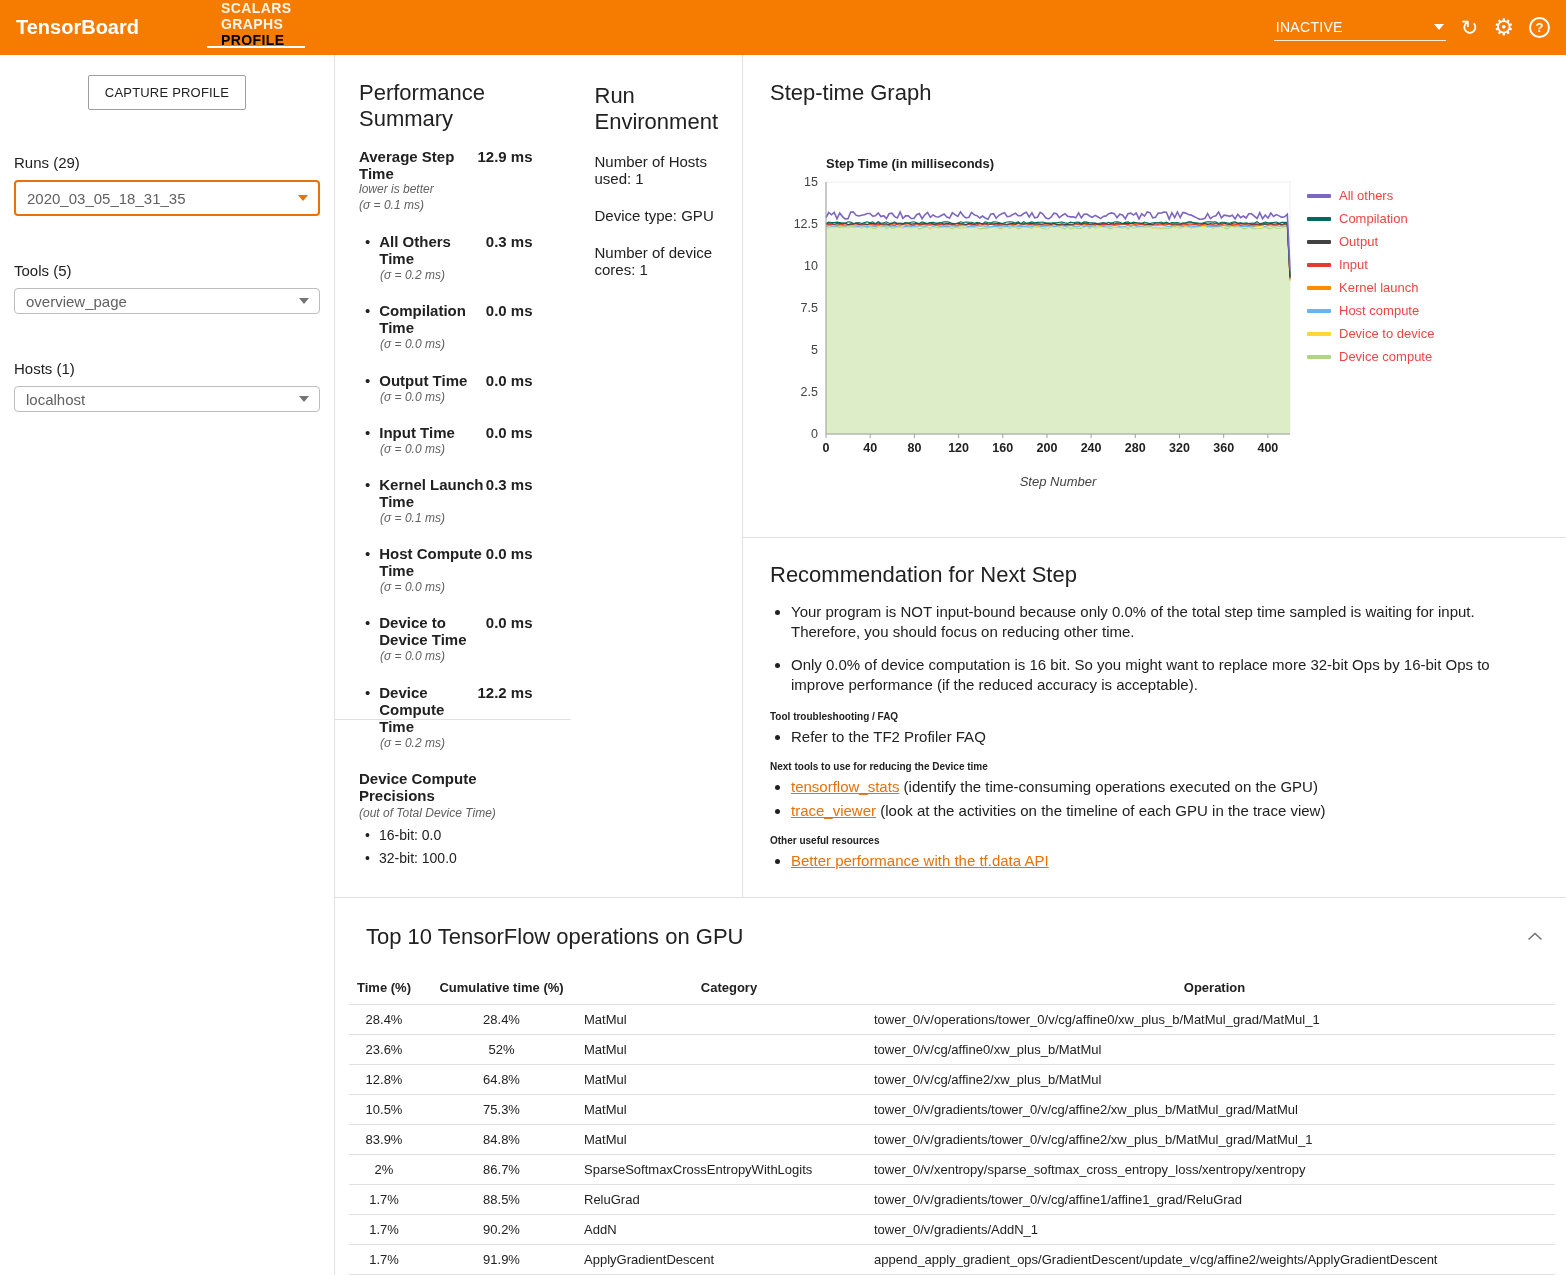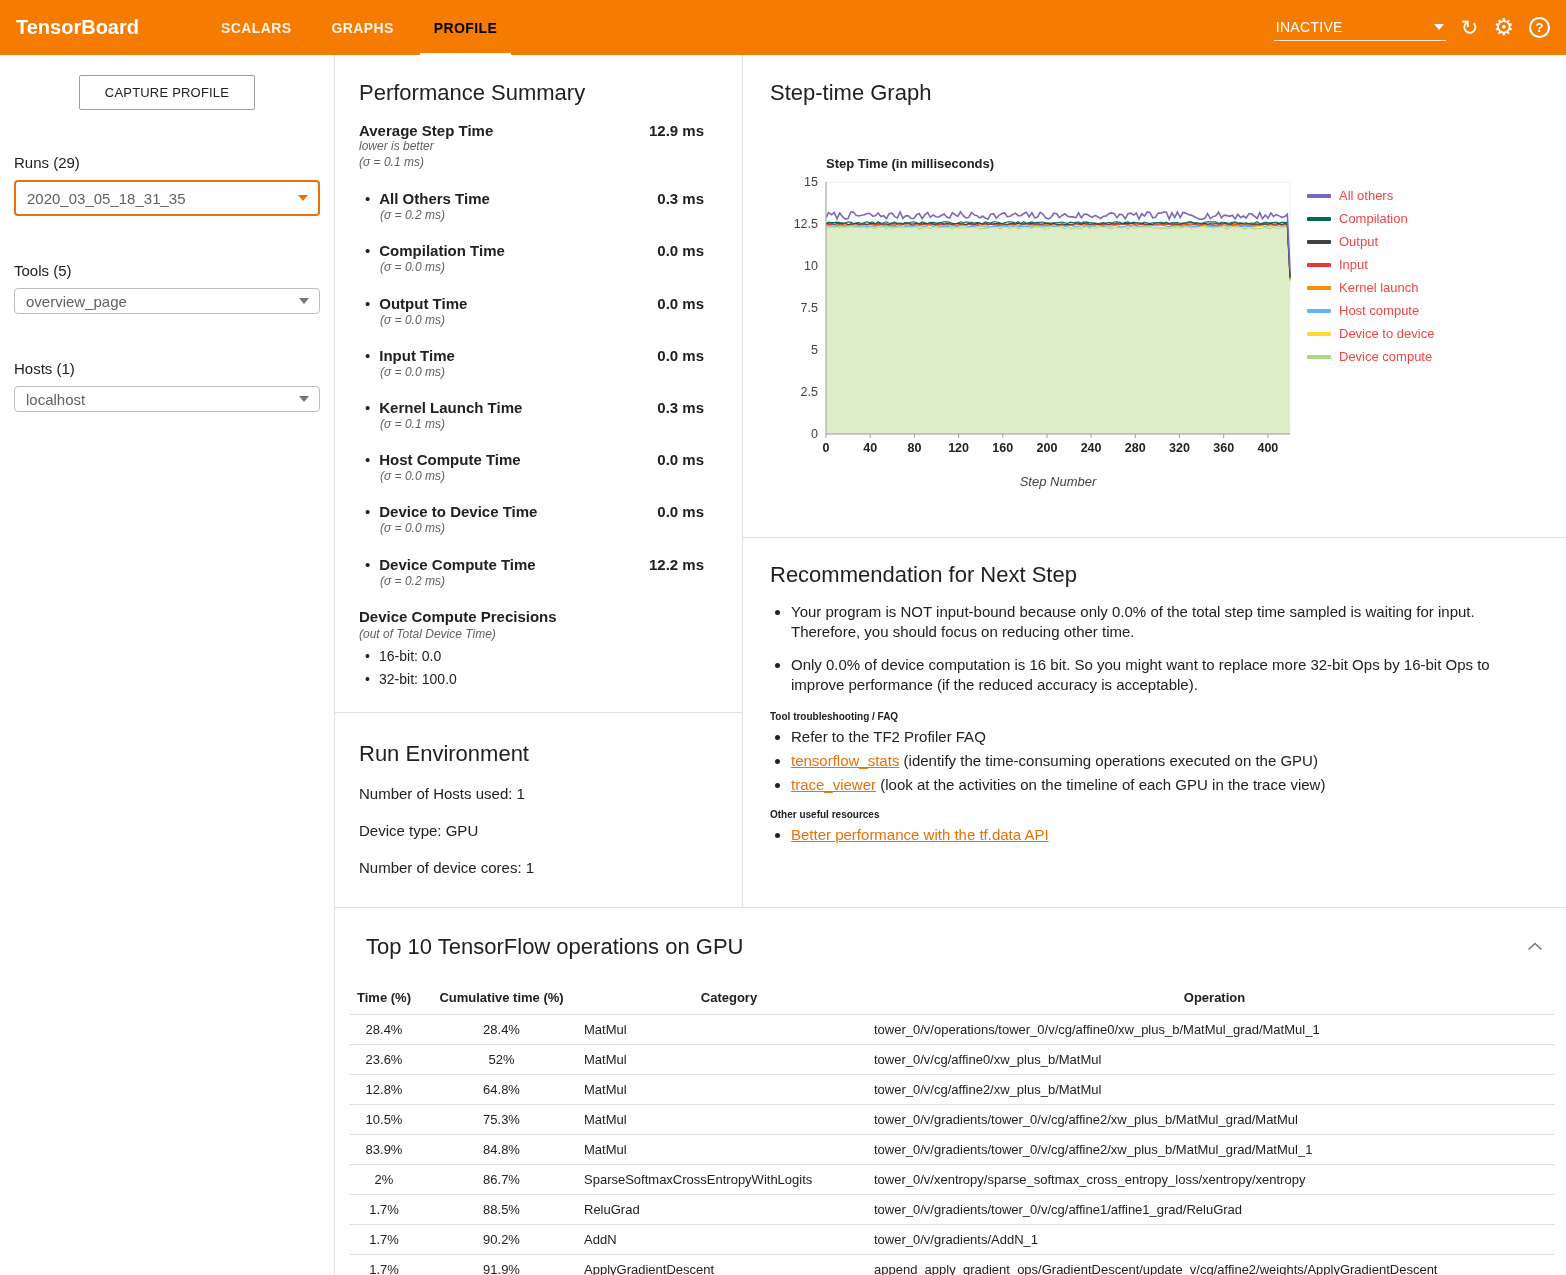--- a/index.html
+++ b/index.html
@@ -9,21 +9,21 @@
     background: #fff; color: #212121; overflow: hidden;
   }
   a { color: #e8710a; }
 
   
   .app-header {
     height: 55px; background: #f57c00; color: #fff;
     display: flex; align-items: center;
   }
   .logo { font-size: 20px; font-weight: bold; margin: 0 62px 0 16px; }
-  .tabs { display: flex; height: 100%; }
+  .tabs { display: flex; height: 100%; flex-direction: column; }
   .tab {
     display: flex; align-items: center; padding: 0 14px; margin: 0 6px;
     font-size: 14px; font-weight: bold; letter-spacing: .4px;
     color: rgba(255,255,255,.92); position: relative; cursor: pointer;
   }
   .tab.active { color: #000000; }
   .tab.active::after {
     content:""; position:absolute; left:0; right:0; bottom:0; height:2px; background:#fff;
   }
   .header-right { margin-left:auto; display:flex; align-items:center; gap:15px; padding-right:16px; }
@@ -39,26 +39,26 @@
     width:21px; height:21px; border:2px solid #fff; border-radius:50%;
     display:flex; align-items:center; justify-content:center;
     font-size:13px; font-weight:bold; cursor:pointer;
   }
 
   
   .content { display:flex; height:1220px; }
   .sidebar { width:335px; flex-shrink:0; border-right:1px solid #e0e0e0; padding-top:20px; }
   .main { flex:1; display:flex; flex-direction:column; }
   .columns { display:flex; height:853px; border-bottom:1px solid #e0e0e0; }
-  .col-left { width:408px; flex-shrink:0; border-right:1px solid #e0e0e0; display:flex; flex-direction:column; }
+  .col-left { width:408px; flex-shrink:0; border-right:1px solid #e0e0e0; display:flex; flex-direction:row; }
   .col-right { flex:1; display:flex; flex-direction:column; }
 
   
   .capture-btn {
-    display:block; margin:0 auto; width:176px; height:35px;
+    display:block; margin:0 auto; width:158px; height:35px;
     background:#fff; border:1px solid #9e9e9e; border-radius:2px;
     font-family:"Liberation Sans",sans-serif; font-size:13px; letter-spacing:.2px;
     color:#212121; cursor:pointer;
   }
   .side-label { font-size:15px; margin:46px 0 9px 14px; }
   .side-label.first { margin-top:44px; }
   .select {
     margin:0 14px; height:26px; border:1px solid #bdbdbd; border-radius:4px;
     display:flex; align-items:center; justify-content:space-between;
     padding:0 10px 0 11px; font-size:15px; color:#616161; cursor:pointer; background:#fff;
@@ -349,20 +349,21 @@
           <ul class="rec-bullets">
               <li>Your program is NOT input-bound because only 0.0% of the total step time sampled is waiting for input. Therefore, you should focus on reducing other time.</li>
               <li>Only 0.0% of device computation is 16 bit. So you might want to replace more 32-bit Ops by 16-bit Ops to improve performance (if the reduced accuracy is acceptable).</li>
             </ul>
 
           <div class="rec-subhead">Tool troubleshooting / FAQ</div>
           <ul class="rec-sublist">
             <li>Refer to the TF2 Profiler FAQ</li>
           </ul>
 
+          <div class="rec-subhead">Next tools to use for reducing the Device time</div>
           <ul class="rec-sublist">
               <li><a href="#">tensorflow_stats</a><span> (identify the time-consuming operations executed on the GPU)</span></li>
               <li><a href="#">trace_viewer</a><span> (look at the activities on the timeline of each GPU in the trace view)</span></li>
             </ul>
 
           <div class="rec-subhead">Other useful resources</div>
           <ul class="rec-sublist">
             <li><a href="#">Better performance with the tf.data API</a></li>
           </ul>
         </section>

